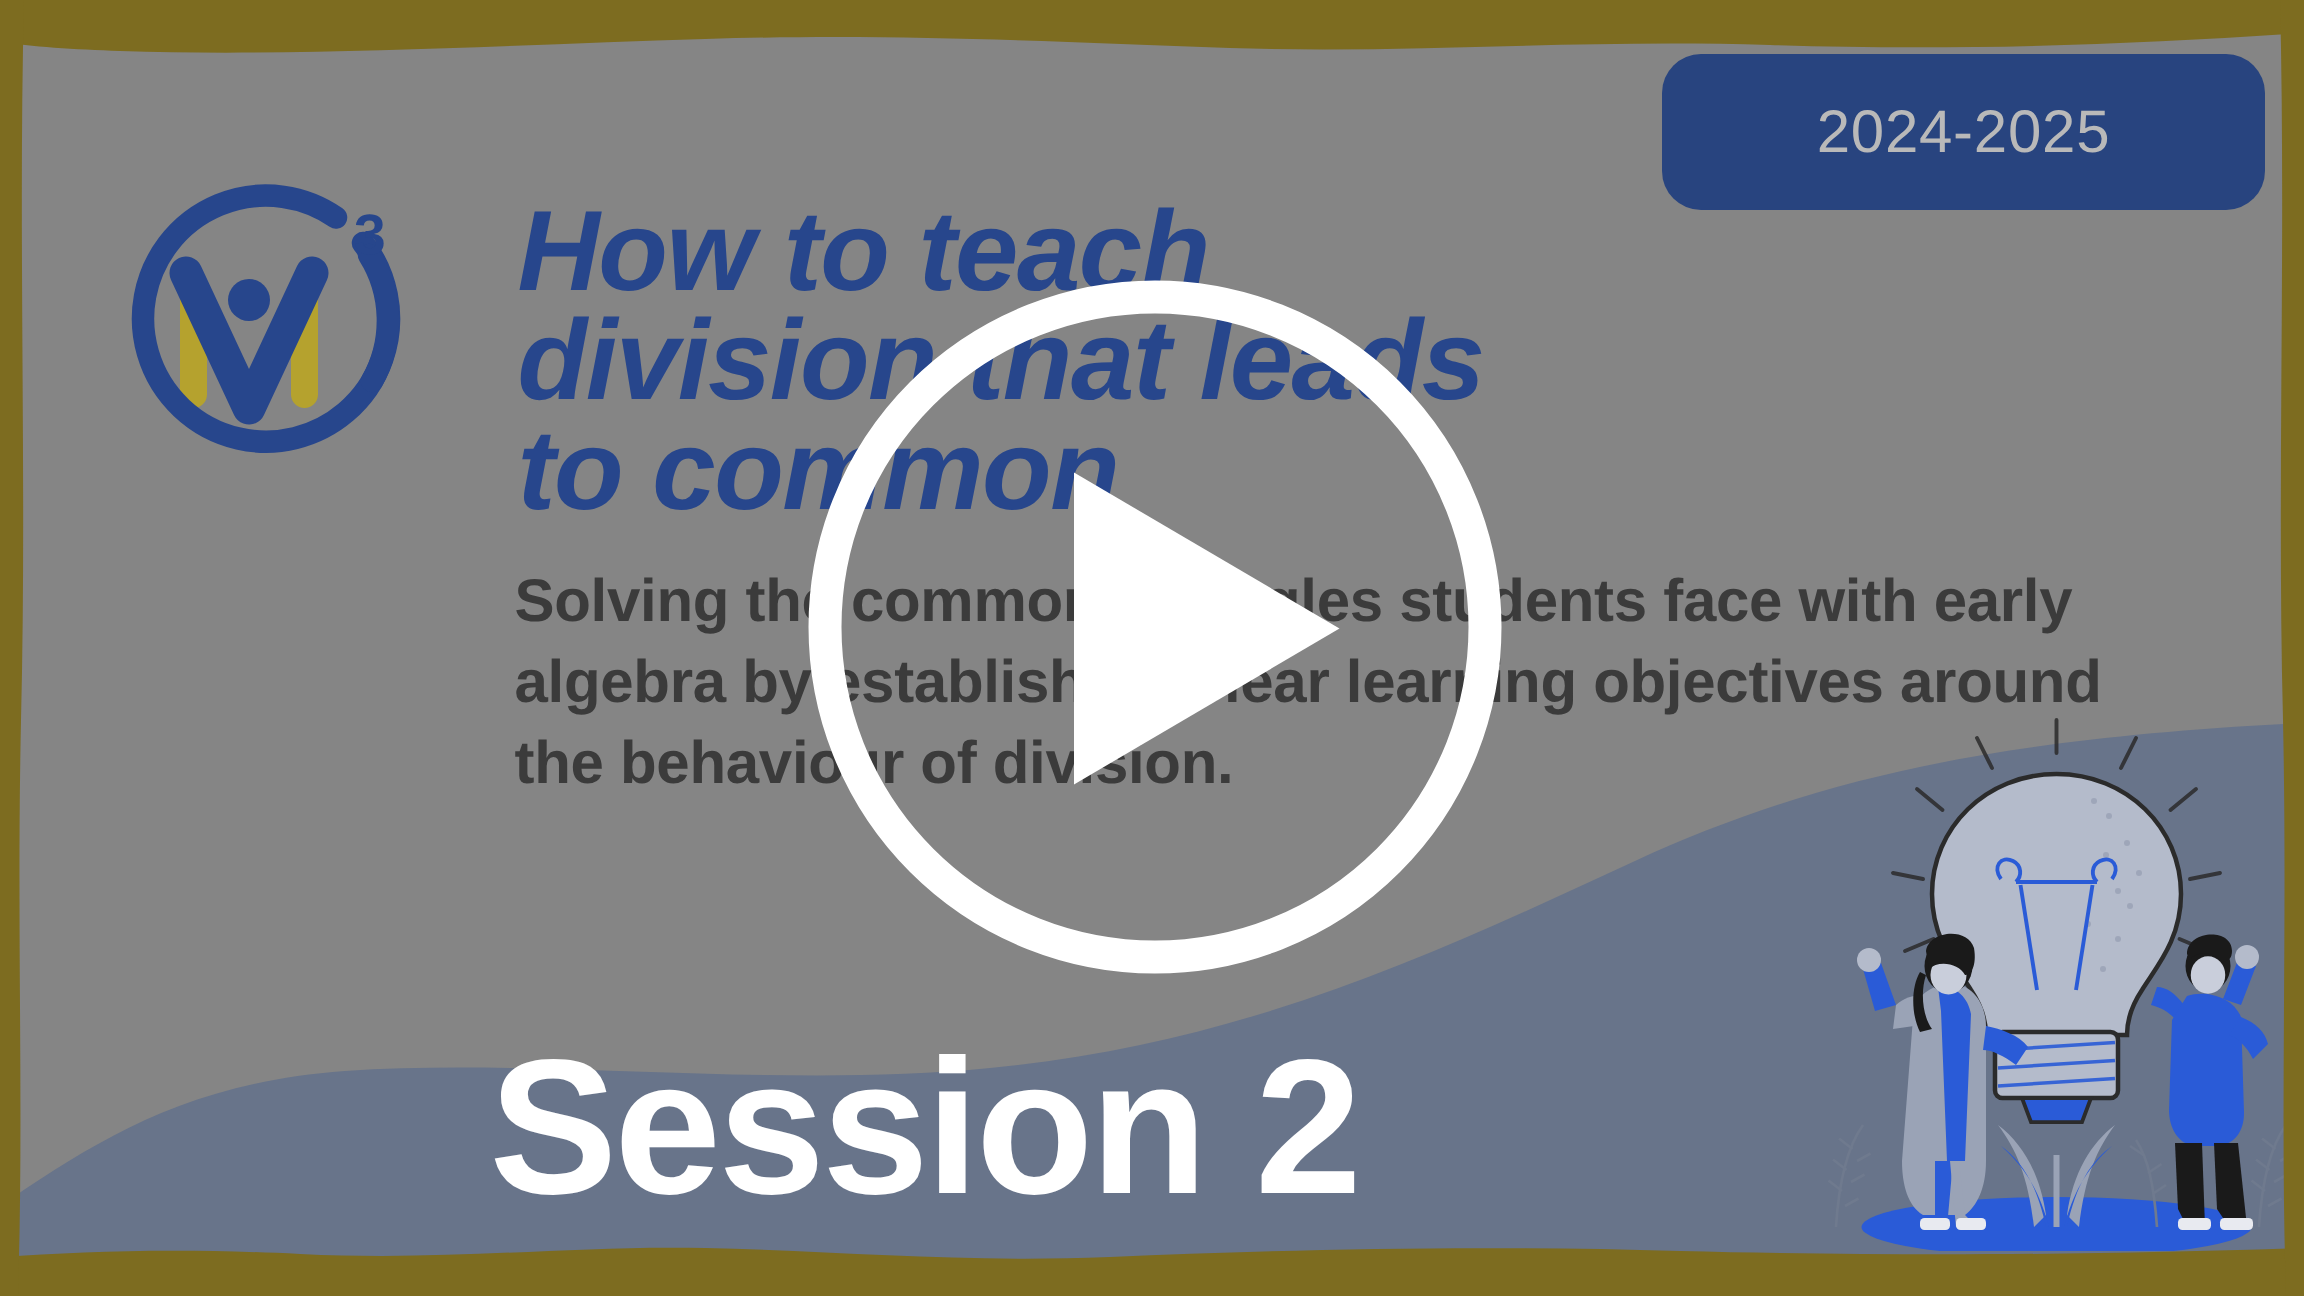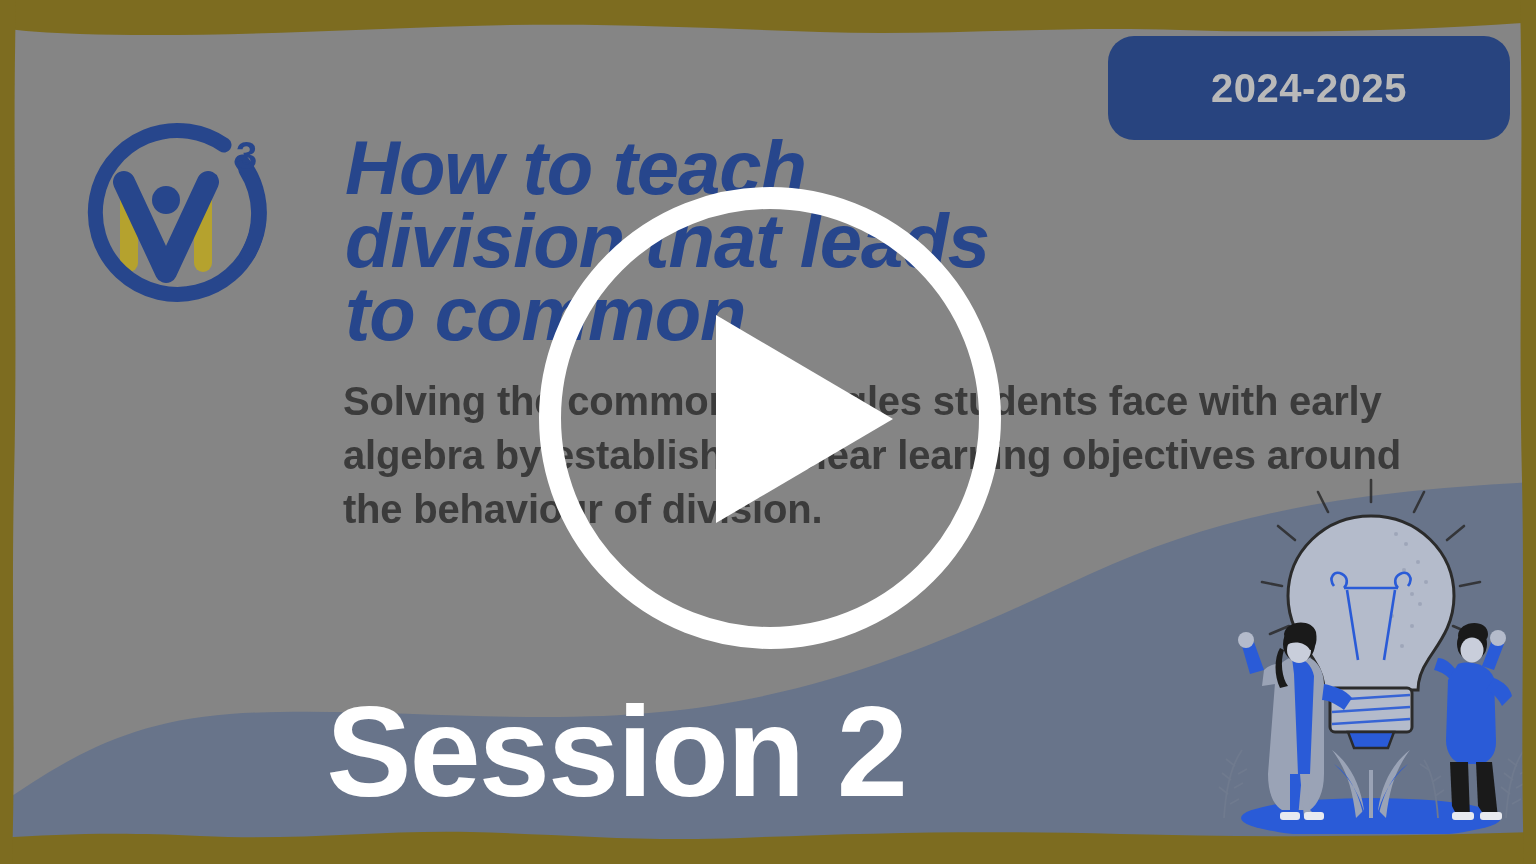--- a/index.html
+++ b/index.html
@@ -56,21 +56,21 @@
     background: #28447f;
     border-radius: 26px;
     display: flex;
     align-items: center;
     justify-content: center;
   }
   .year-badge .year-text {
     color: #b9b9b9;
     font-size: 40px;
     letter-spacing: 0.5px;
-    font-weight: 700;
+    font-weight: 400;
   }
 
   
   .title {
     position: absolute;
     left: 345px;
     top: 132px;
     width: 1000px;
     color: #27468c;
     font-size: 76px;

